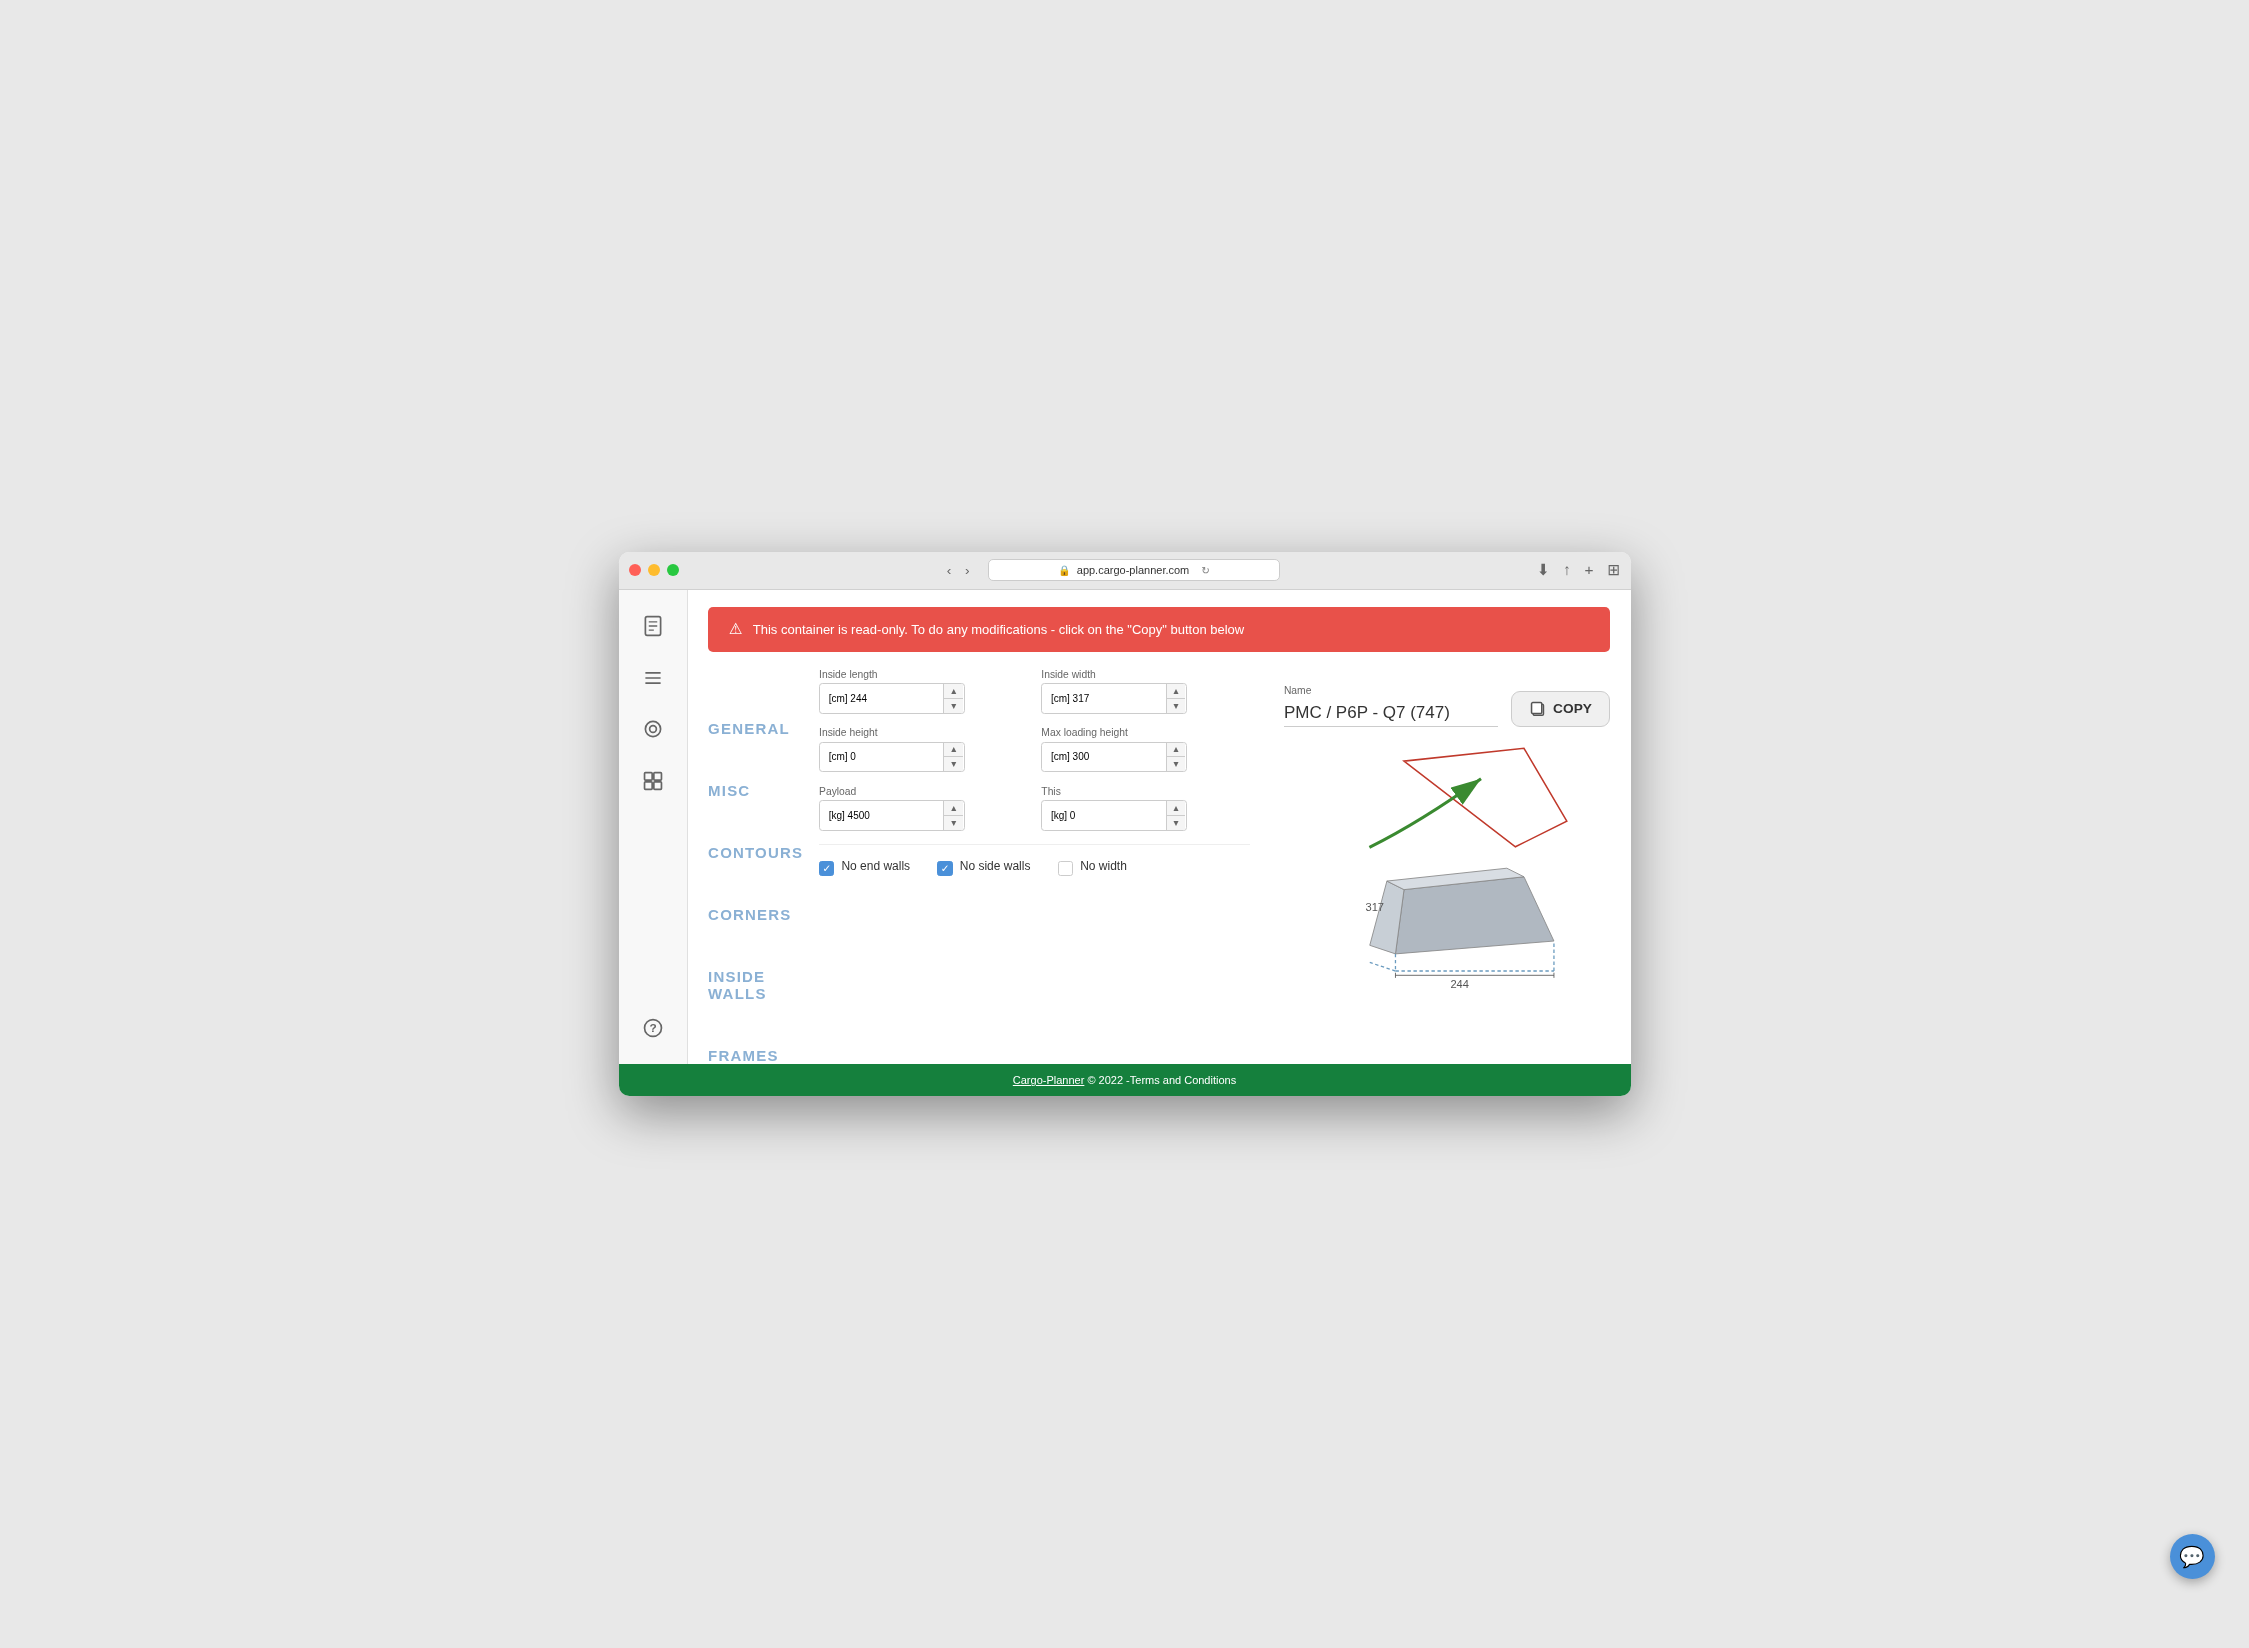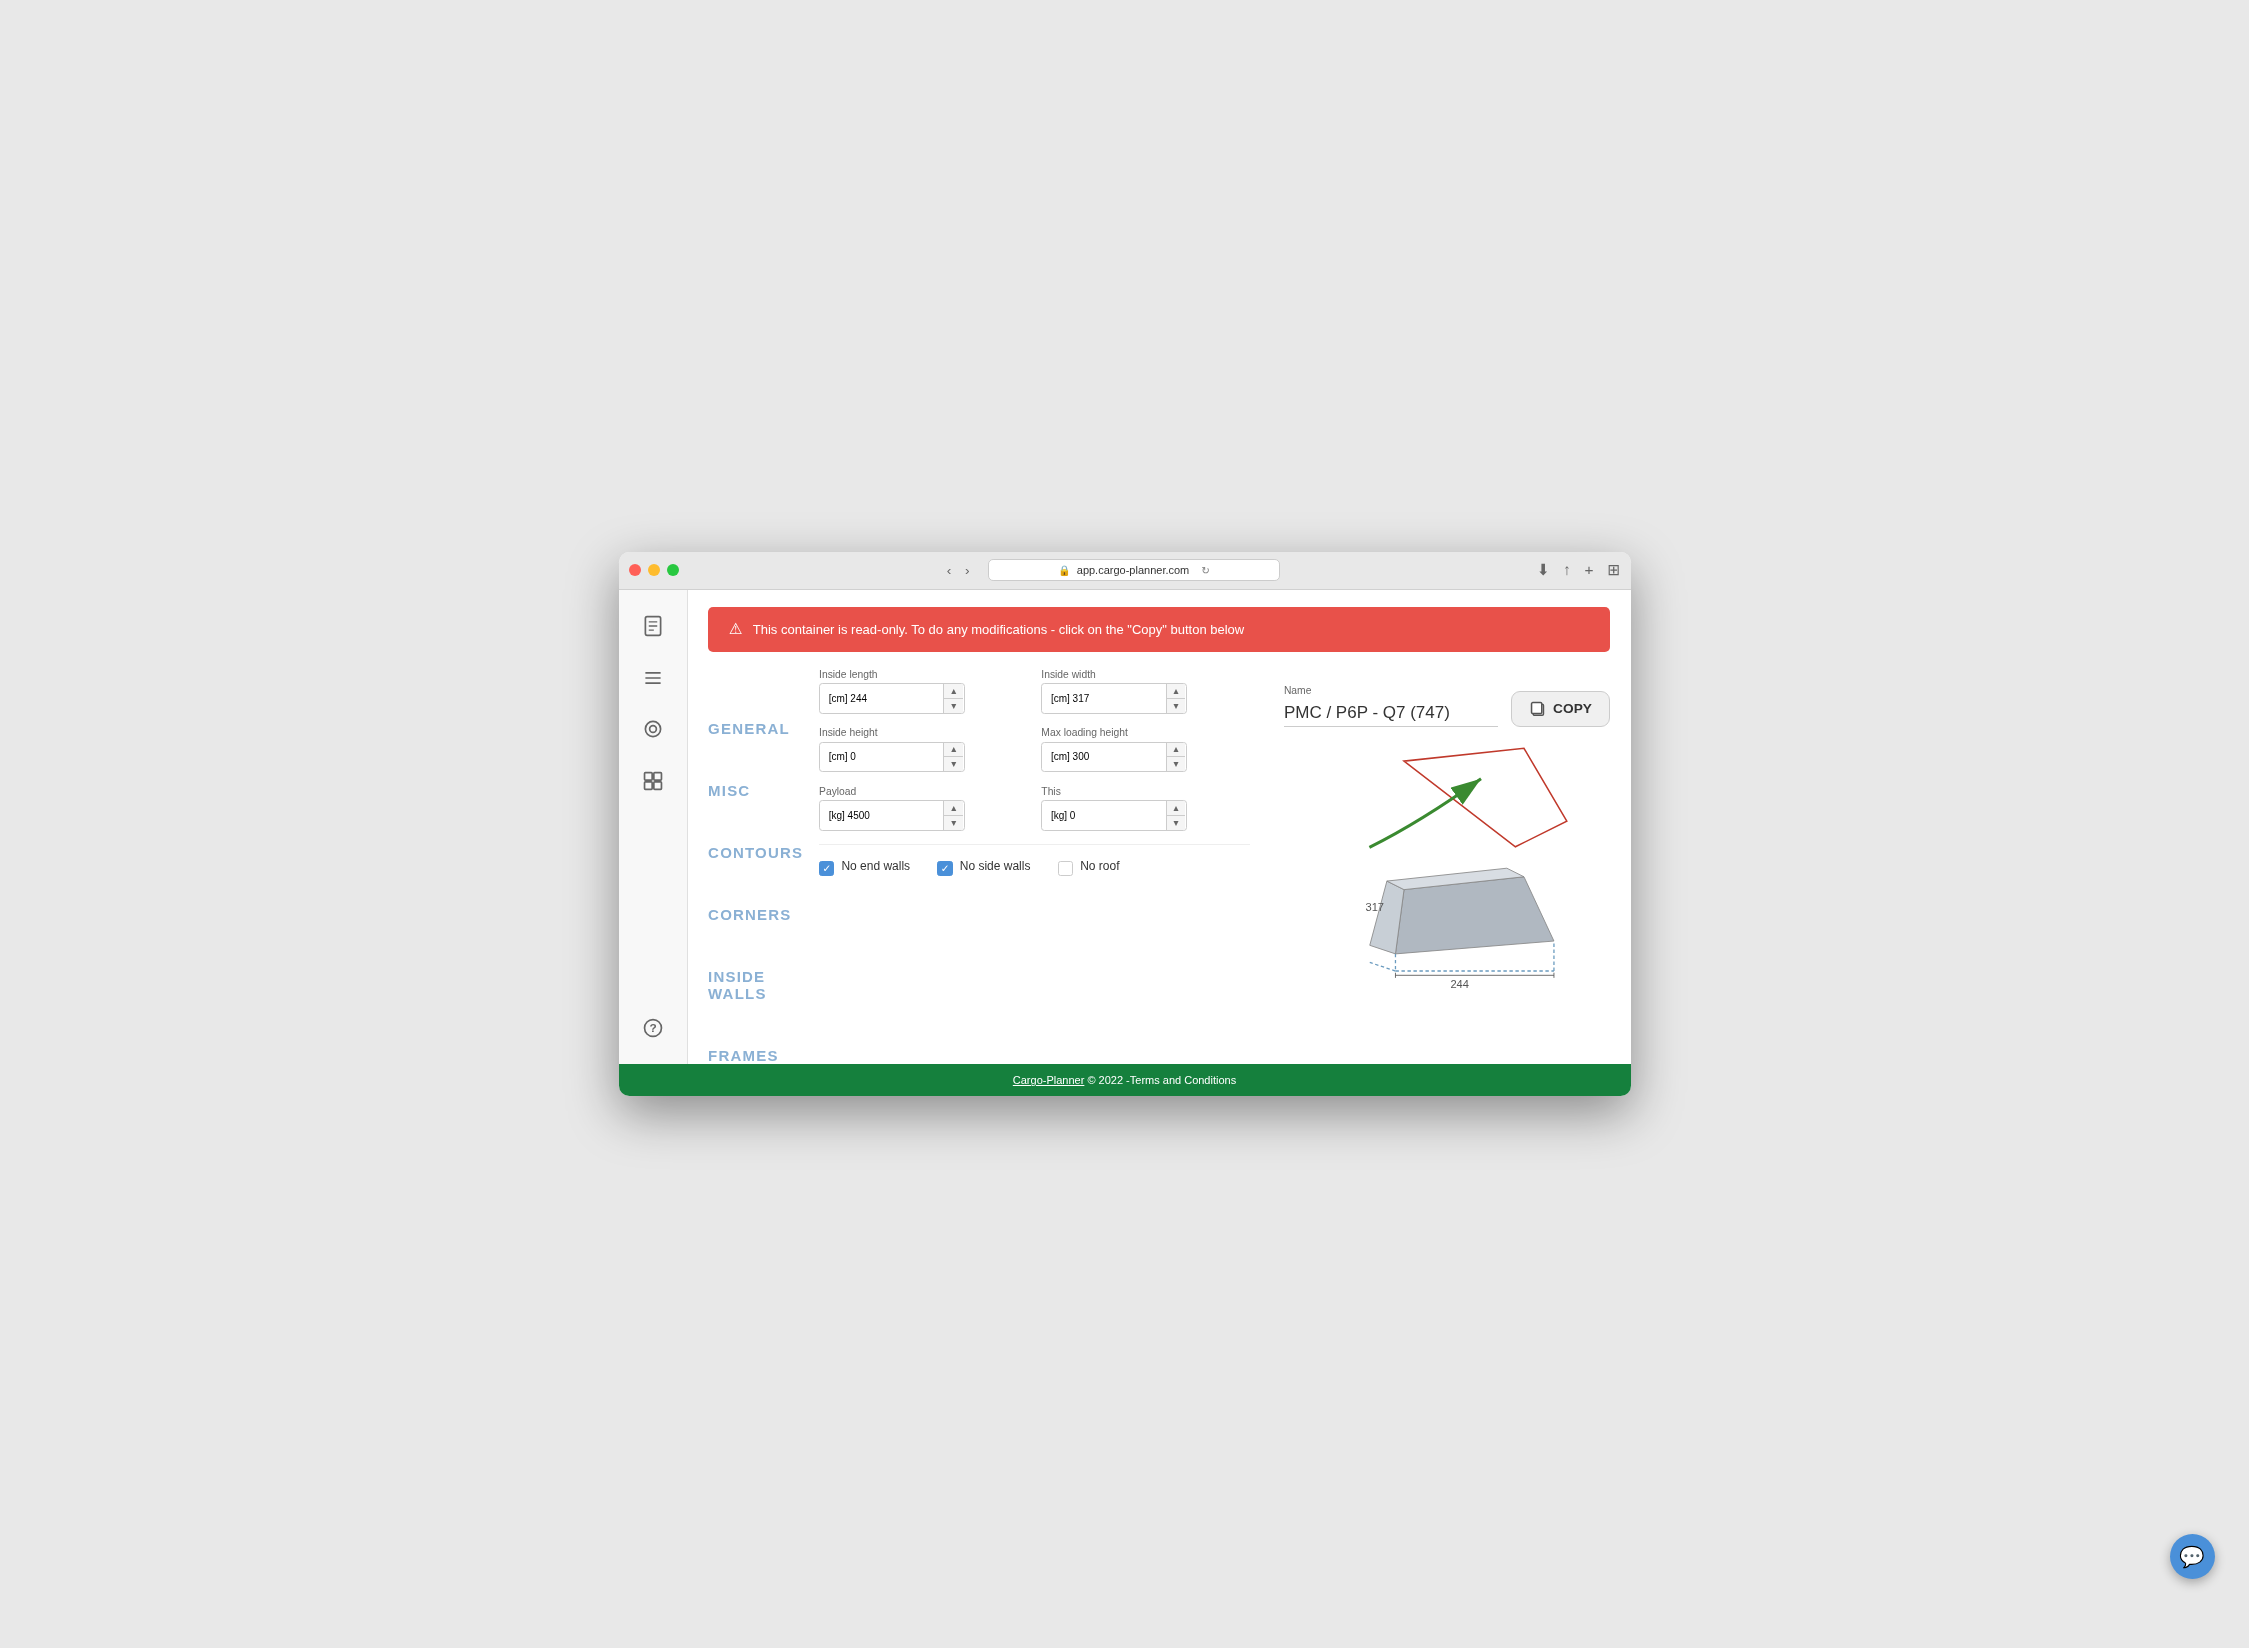--- a/index.html
+++ b/index.html
@@ -441,21 +441,21 @@
                 <div class="checkbox-item">
                   <div class="checkbox checked">✓</div>
                   <span>No end walls</span>
                 </div>
                 <div class="checkbox-item">
                   <div class="checkbox checked">✓</div>
                   <span>No side walls</span>
                 </div>
                 <div class="checkbox-item">
                   <div class="checkbox"></div>
-                  <span>No roof</span>
+                  <span>No width</span>
                 </div>
               </div>
             </div>
           </div>
         </div>
 
         <div class="form-right">
 
           <div style="display:flex; align-items:flex-end; gap:13.7px; margin-bottom:17px; margin-top:16px;">
             <div style="flex:1;">

